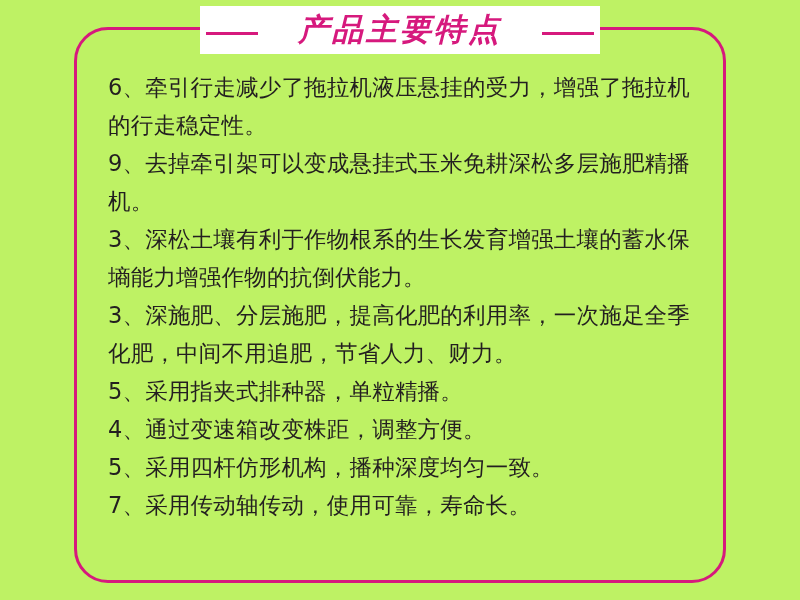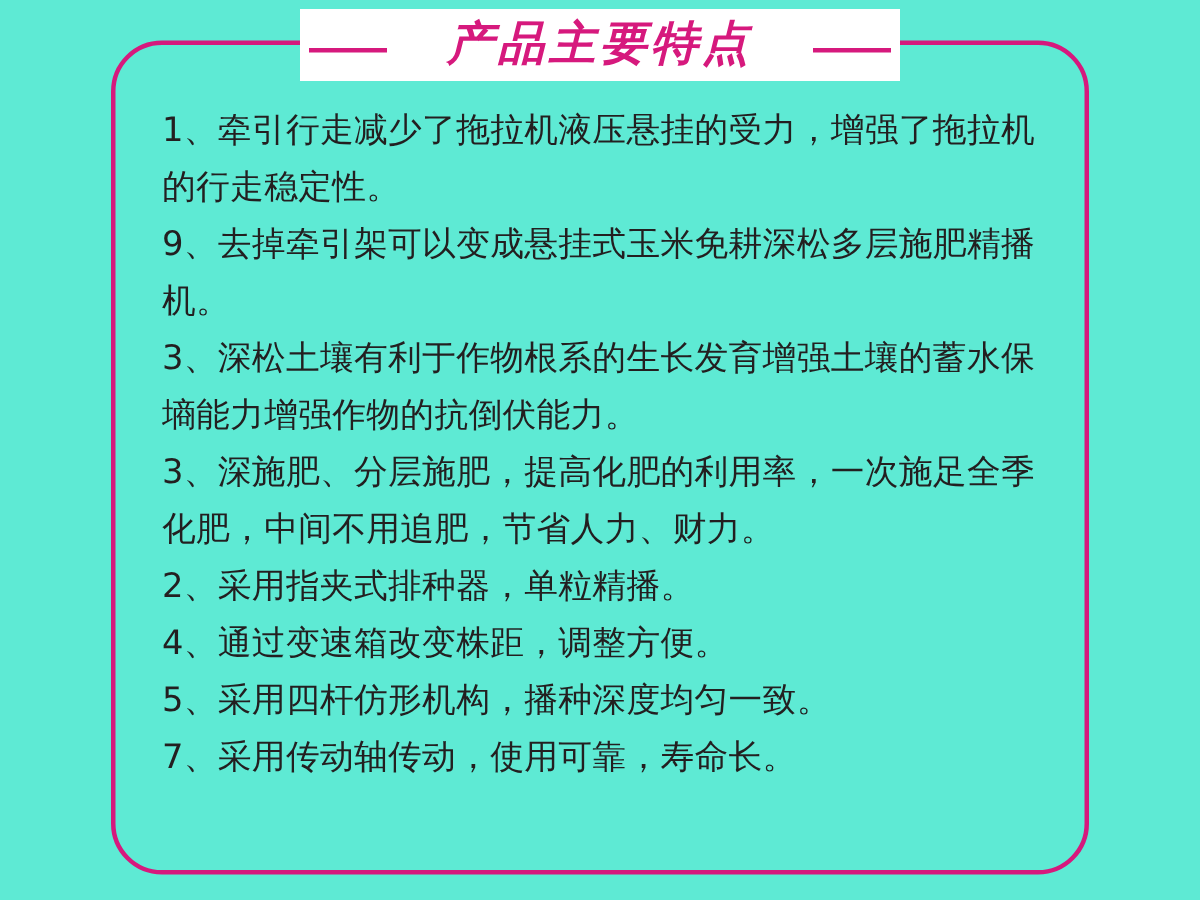--- a/index.html
+++ b/index.html
@@ -8,21 +8,21 @@
     width: 800px;
     height: 600px;
     background: #ffffff;
     font-family: "DejaVu Sans", "Liberation Sans", sans-serif;
   }
 
   #page {
     position: relative;
     width: 800px;
     height: 600px;
-    background: #5eead4;
+    background: #bef264;
     overflow: hidden;
   }
 
   
   #frame {
     position: absolute;
     left: 74px;
     top: 27px;
     width: 652px;
     height: 556px;
@@ -96,23 +96,23 @@
 <div id="page">
 
   <div id="frame"></div>
   <div id="title-gap"></div>
   <div class="title-dash" id="dash-left"></div>
   <div class="title-dash" id="dash-right"></div>
 
   <div id="title">产品主要特点</div>
 
   <div id="content">
-    <p class="item">1、牵引行走减少了拖拉机液压悬挂的受力，增强了拖拉机的行走稳定性。</p>
+    <p class="item">6、牵引行走减少了拖拉机液压悬挂的受力，增强了拖拉机的行走稳定性。</p>
     <p class="item">9、去掉牵引架可以变成悬挂式玉米免耕深松多层施肥精播机。</p>
     <p class="item">3、深松土壤有利于作物根系的生长发育增强土壤的蓄水保墒能力增强作物的抗倒伏能力。</p>
     <p class="item">3、深施肥、分层施肥，提高化肥的利用率，一次施足全季化肥，中间不用追肥，节省人力、财力。</p>
-    <p class="item">2、采用指夹式排种器，单粒精播。</p>
+    <p class="item">5、采用指夹式排种器，单粒精播。</p>
     <p class="item">4、通过变速箱改变株距，调整方便。</p>
     <p class="item">5、采用四杆仿形机构，播种深度均匀一致。</p>
     <p class="item">7、采用传动轴传动，使用可靠，寿命长。</p>
   </div>
 
 </div>
 
 </body></html>

